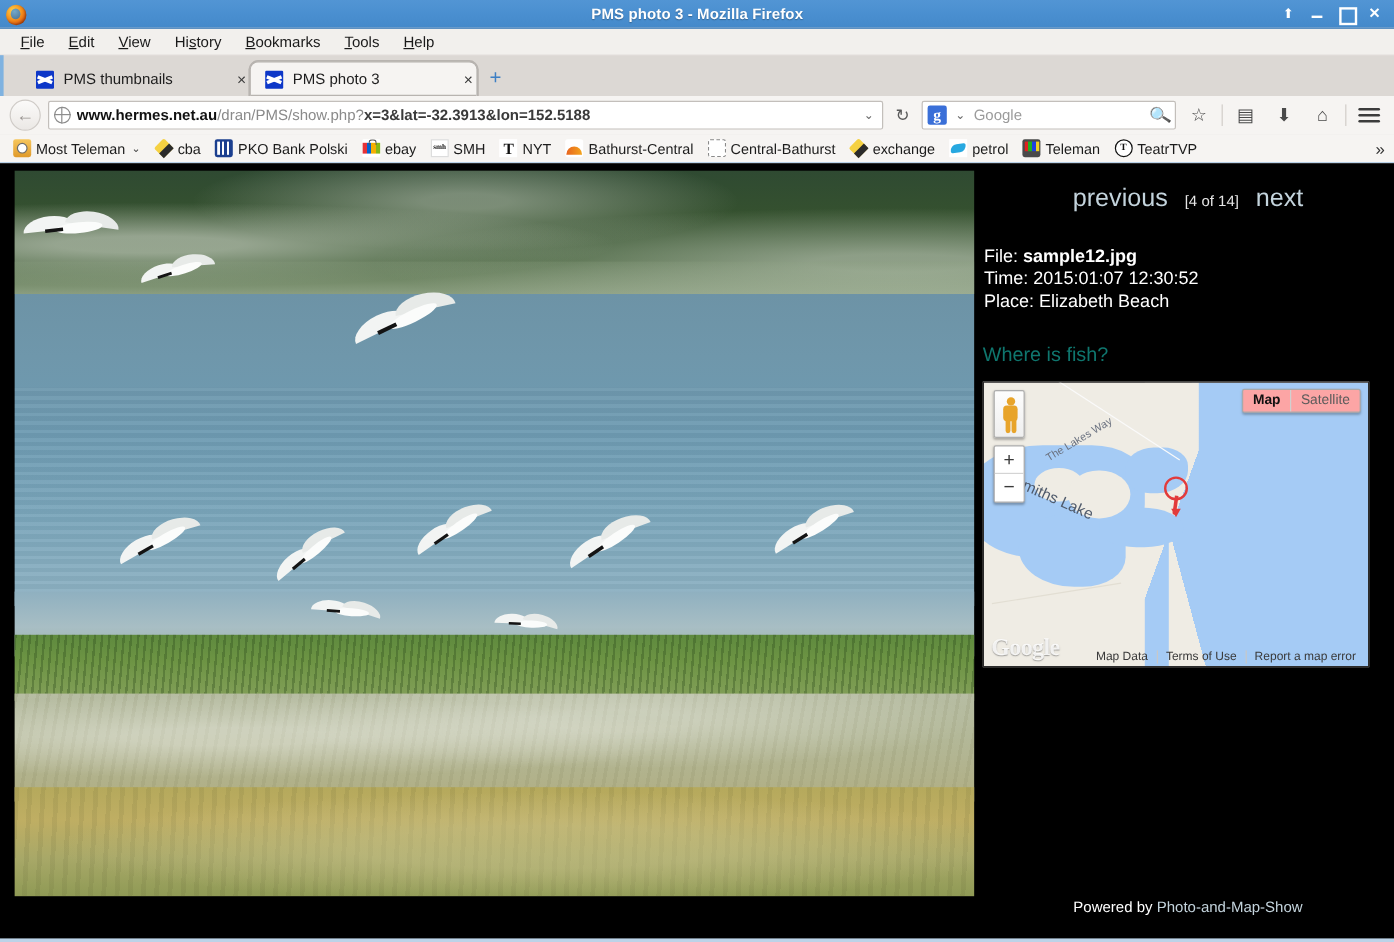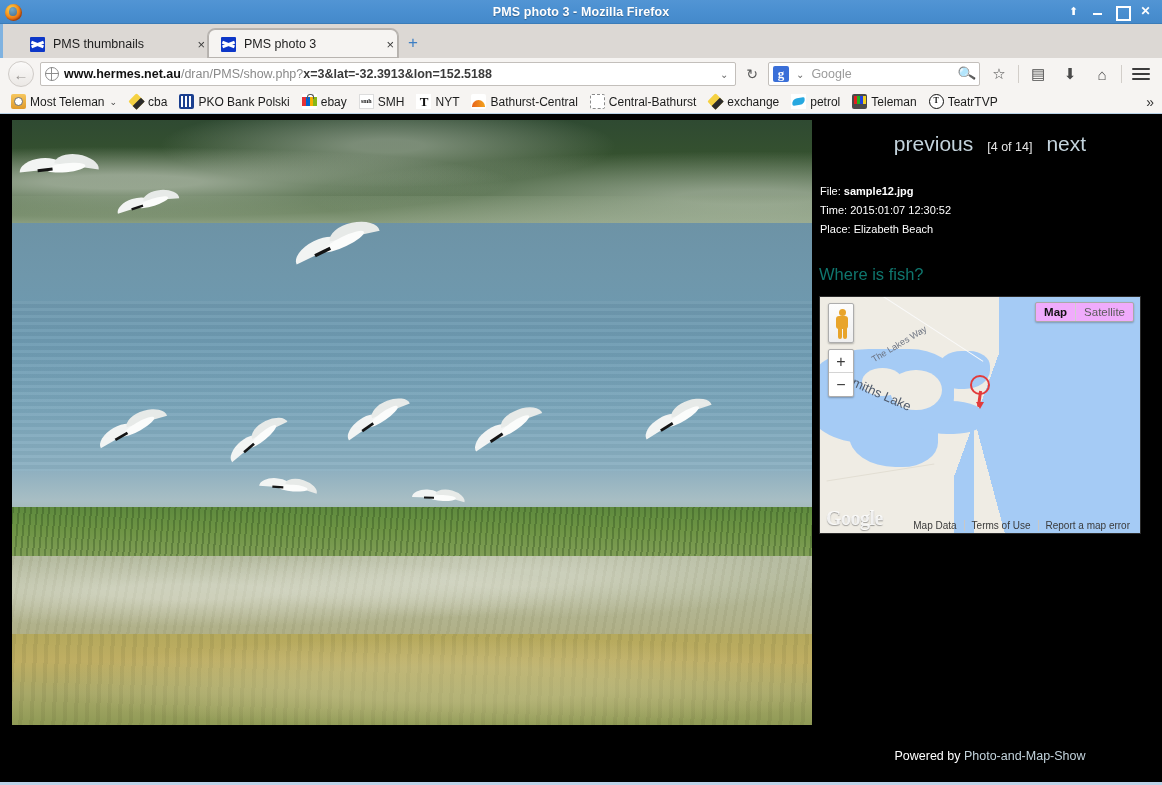--- a/index.html
+++ b/index.html
@@ -181,21 +181,21 @@
   .bird .bd { position:absolute; left:18px; top:5px; width:26px; height:6px;
     background:#fbfcfb; border-radius: 50%; }
   .bird .bk { position:absolute; left:12px; top:7px; width:10px; height:2px; background:#141414;}
 
   .sidebar { position: absolute; left: 818px; top: 0; width: 344px; height: 100%;
              color: #fff; }
   .navrow { display:flex; align-items: baseline; justify-content:center; gap:14px;
             padding: 18px 0 0 0; }
   .navlink { font-size: 21px; color: #c3d3dc; cursor: default; }
   .navcount { font-size: 12.5px; color: #e6e6e6; }
-  .meta { margin: 26px 0 0 0; padding-left: 2px; font-size: 11px; line-height: 19px; color:#fff; }
+  .meta { margin: 26px 0 0 0; padding-left: 2px; font-size: 15px; line-height: 19px; color:#fff; }
   .meta .lbl { color: #ffffff; }
   .meta .fname { font-weight: bold; }
   .heading { margin: 26px 0 12px 1px; font-size: 16.5px; color: #0f766e; }
   .map { position: relative; width: 322px; height: 238px; margin-left: 1px;
          border: 1px solid #2b2b2b; overflow: hidden;
          background: #eeece3; }
   .map-land { position:absolute; inset:0; background:#efece4; }
   .map-sea-r { position:absolute; right:0; top:0; width:46%; height:100%;
     background:#a5cbf5; }
   .map-coast { position:absolute; right:44%; top:0; width:14%; height:100%;
@@ -236,21 +236,21 @@
     background:#e8a42a;}
   .pegman .pg .b { position:absolute; left:0; top:7px; width:12px; height:13px; border-radius:3px;
     background:#e8a42a;}
   .pegman .pg .l1,.pegman .pg .l2 { position:absolute; top:19px; width:4px; height:11px;
     background:#e8a42a; border-radius:0 0 2px 2px;}
   .pegman .pg .l1{left:1.5px;} .pegman .pg .l2{left:6.5px;}
   .zoomctl { position:absolute; left:8px; top:52px; width:26px;
     background:#fff; border:1px solid #adadad; border-radius:2px; box-shadow:0 1px 2px rgba(0,0,0,.28);}
   .zoomctl div { height: 23px; line-height:23px; text-align:center; font-size:16px; color:#3a3a3a;}
   .zoomctl div:first-child { border-bottom: 1px solid #d4d4d4; }
-  .maptype { position:absolute; right:6px; top:5px; display:flex; background:#f0abfc;
+  .maptype { position:absolute; right:6px; top:5px; display:flex; background:#fca5a5;
     border:1px solid #a9a9a9; border-radius:2px; box-shadow:0 1px 2px rgba(0,0,0,.25); overflow:hidden;margin-left:25px;}
   .maptype span { font-size:11.5px; padding:3px 8px; color:#5b5b5b; }
   .maptype span.sel { color:#111; font-weight:bold; border-right:1px solid #d0d0d0;}
   .map-google { position:absolute; left:6px; bottom:3px; font-size:20px; font-weight:bold;
     font-family:"Liberation Serif",serif; color:rgba(255,255,255,.85);
     text-shadow: 0 1px 1px rgba(90,90,90,.55); letter-spacing:-.5px;}
   .map-attr { position:absolute; right:3px; bottom:2px; display:flex; align-items:center;
     gap:0; font-size:10px; color:#3a3a3a;}
   .map-attr span { padding: 0 7px; border-left: 1px solid #c8c8c8; }
   .map-attr span:first-child { border-left: none; }
@@ -270,20 +270,29 @@
     </div>
     <div class="tb-title">PMS photo 3 - Mozilla Firefox</div>
     <div class="tb-ctrls">
       <div class="tbtn ico-shade"></div>
       <div class="tbtn ico-min"></div>
       <div class="tbtn ico-max"></div>
       <div class="tbtn ico-close"></div>
     </div>
   </div>
 
+  <div class="menubar">
+    <div class="menuitem"><u>F</u><span>ile</span></div>
+    <div class="menuitem"><u>E</u>dit</div>
+    <div class="menuitem"><u>V</u>iew</div>
+    <div class="menuitem">Hi<u>s</u>tory</div>
+    <div class="menuitem"><u>B</u>ookmarks</div>
+    <div class="menuitem"><u>T</u>ools</div>
+    <div class="menuitem"><u>H</u>elp</div>
+  </div>
 
   <div class="tabbar">
     <div class="tab inactive">
       <div class="tab-fav"></div>
       <div class="tab-label">PMS thumbnails</div>
       <div class="tab-close">×</div>
     </div>
     <div class="tab active">
       <div class="tab-fav"></div>
       <div class="tab-label">PMS photo 3</div>

